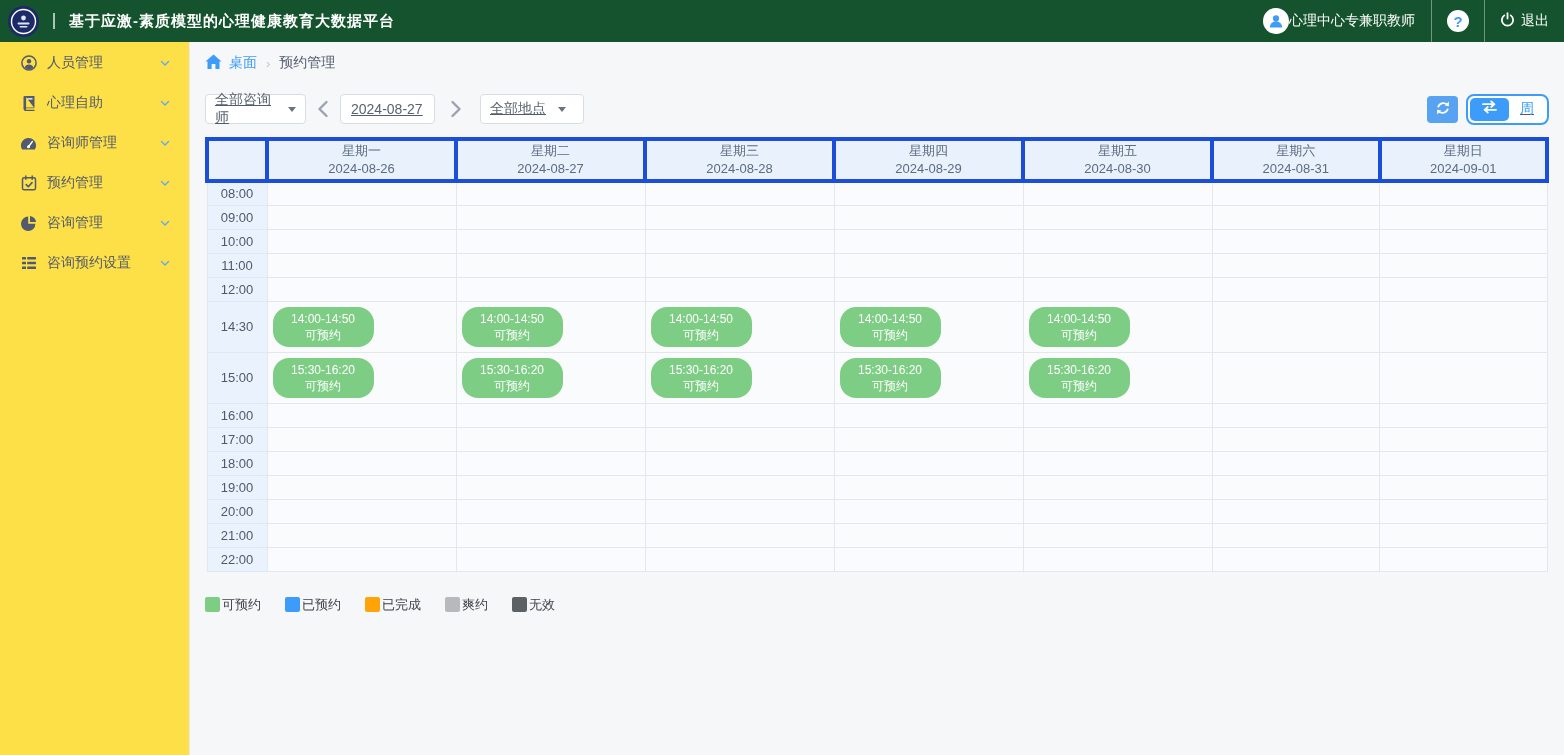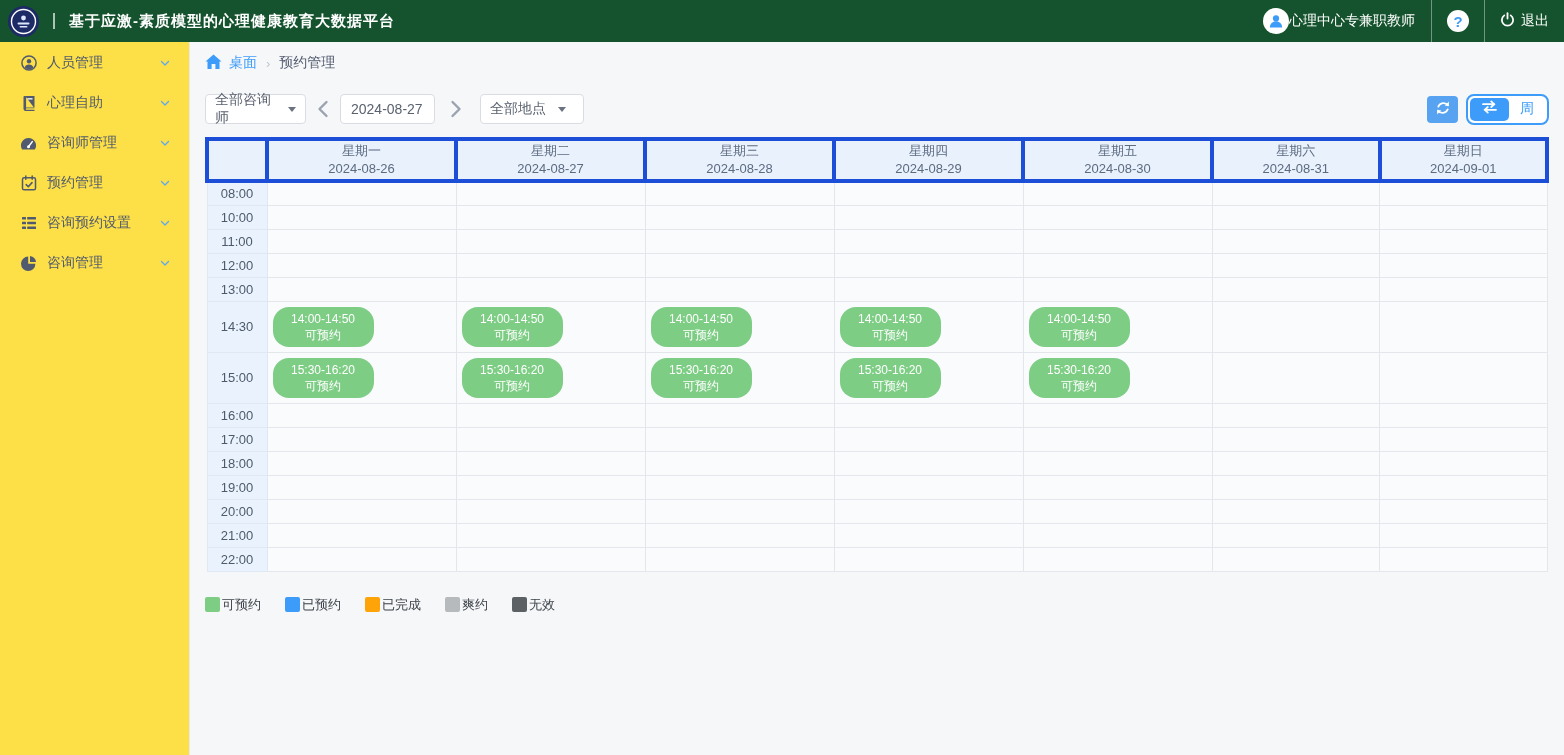--- a/index.html
+++ b/index.html
@@ -27,21 +27,21 @@
   .side-chev { margin-left:auto; display:flex; align-items:center; }
   .content { flex:1; background:#f6f7f9; padding:0 15px; }
 
   
   .breadcrumb { margin-top:8px; height:26px; display:flex; align-items:center; font-size:14px; }
   .bc-home { display:flex; align-items:flex-start; gap:7px; cursor:pointer; color:#3d9cfa; }
   .bc-sep { color:#c0c4cc; margin:0 9px; font-size:13px; }
   .bc-current { color:#515a6e; }
 
   
-  .toolbar { margin-top:18px; height:30px; display:flex; align-items:center; }
+  .toolbar { margin-top:18px; height:30px; display:flex; align-items:center;text-decoration:underline; }
   .sel { height:30px; background:#fff; border:1px solid #d9dde3; border-radius:4px; display:flex; align-items:center; padding:0 9px; font-size:14px; color:#5a6270; cursor:pointer; }
   .sel .caret { width:0; height:0; border-left:4px solid transparent; border-right:4px solid transparent; border-top:5px solid #6b7380; margin-left:12px; }
   .sel-counselor { width:101px; }
   .sel-location { width:104px; margin-left:16px; }
   .nav-arrow { width:16px; height:18px; margin:0 0 0 9px; cursor:pointer; display:flex; align-items:center; justify-content:center; }
   .nav-arrow.right { margin-left:13px; }
   .date-box { width:95px; height:30px; margin-left:9px; background:#fff; border:1px solid #d9dde3; border-radius:4px; display:flex; align-items:center; padding:0 10px; font-size:14px; color:#5a6270; cursor:text; }
   .tool-spacer { flex:1; }
   .refresh-btn { width:31px; height:27px; background:#57a3f1; border:none; border-radius:4px; display:flex; align-items:center; justify-content:center; cursor:pointer; }
   .view-toggle { margin-left:8px; height:31px; border:2px solid #3d9cfa; border-radius:8px; background:#fff; display:flex; align-items:center; padding:2px; }
@@ -166,46 +166,46 @@
         </span>
         <span class="side-label">预约管理</span>
         <span class="side-chev">
           <svg width="12" height="12" viewBox="0 0 24 24" fill="none" stroke="#5aa9f7" stroke-width="2.6" stroke-linecap="round" stroke-linejoin="round">
             <polyline points="5,9 12,16 19,9"></polyline>
           </svg>
         </span>
       </div>
       <div class="side-item">
         <span class="side-ico">
+          <svg width="16" height="16" viewBox="0 0 16 16">
+            <path d="M7.2 8.8V1.6A7.2 7.2 0 1 0 14.4 8.8z" fill="currentColor"></path>
+            <path d="M9 7V.9A7.2 7.2 0 0 1 15.1 7z" fill="currentColor"></path>
+          </svg>
+        </span>
+        <span class="side-label">咨询管理</span>
+        <span class="side-chev">
+          <svg width="12" height="12" viewBox="0 0 24 24" fill="none" stroke="#5aa9f7" stroke-width="2.6" stroke-linecap="round" stroke-linejoin="round">
+            <polyline points="5,9 12,16 19,9"></polyline>
+          </svg>
+        </span>
+      </div>
+      <div class="side-item">
+        <span class="side-ico">
           <svg width="16" height="14" viewBox="0 0 16 14">
             <g fill="currentColor">
               <rect x="1" y="1" width="4" height="2.6" rx=".5"></rect>
               <rect x="6.2" y="1" width="8.8" height="2.6" rx=".5"></rect>
               <rect x="1" y="5.7" width="4" height="2.6" rx=".5"></rect>
               <rect x="6.2" y="5.7" width="8.8" height="2.6" rx=".5"></rect>
               <rect x="1" y="10.4" width="4" height="2.6" rx=".5"></rect>
               <rect x="6.2" y="10.4" width="8.8" height="2.6" rx=".5"></rect>
             </g>
           </svg>
         </span>
         <span class="side-label">咨询预约设置</span>
-        <span class="side-chev">
-          <svg width="12" height="12" viewBox="0 0 24 24" fill="none" stroke="#5aa9f7" stroke-width="2.6" stroke-linecap="round" stroke-linejoin="round">
-            <polyline points="5,9 12,16 19,9"></polyline>
-          </svg>
-        </span>
-      </div>
-      <div class="side-item">
-        <span class="side-ico">
-          <svg width="16" height="16" viewBox="0 0 16 16">
-            <path d="M7.2 8.8V1.6A7.2 7.2 0 1 0 14.4 8.8z" fill="currentColor"></path>
-            <path d="M9 7V.9A7.2 7.2 0 0 1 15.1 7z" fill="currentColor"></path>
-          </svg>
-        </span>
-        <span class="side-label">咨询管理</span>
         <span class="side-chev">
           <svg width="12" height="12" viewBox="0 0 24 24" fill="none" stroke="#5aa9f7" stroke-width="2.6" stroke-linecap="round" stroke-linejoin="round">
             <polyline points="5,9 12,16 19,9"></polyline>
           </svg>
         </span>
       </div>
     </aside>
 
   <main class="content">
 
@@ -326,20 +326,30 @@
             <td class="timecell">08:00</td>
             <td class="daycell"></td>
             <td class="daycell"></td>
             <td class="daycell"></td>
             <td class="daycell"></td>
             <td class="daycell"></td>
             <td class="daycell"></td>
             <td class="daycell"></td>
           </tr>
           <tr class="row">
+            <td class="timecell">09:00</td>
+            <td class="daycell"></td>
+            <td class="daycell"></td>
+            <td class="daycell"></td>
+            <td class="daycell"></td>
+            <td class="daycell"></td>
+            <td class="daycell"></td>
+            <td class="daycell"></td>
+          </tr>
+          <tr class="row">
             <td class="timecell">10:00</td>
             <td class="daycell"></td>
             <td class="daycell"></td>
             <td class="daycell"></td>
             <td class="daycell"></td>
             <td class="daycell"></td>
             <td class="daycell"></td>
             <td class="daycell"></td>
           </tr>
           <tr class="row">
@@ -347,30 +357,20 @@
             <td class="daycell"></td>
             <td class="daycell"></td>
             <td class="daycell"></td>
             <td class="daycell"></td>
             <td class="daycell"></td>
             <td class="daycell"></td>
             <td class="daycell"></td>
           </tr>
           <tr class="row">
             <td class="timecell">12:00</td>
-            <td class="daycell"></td>
-            <td class="daycell"></td>
-            <td class="daycell"></td>
-            <td class="daycell"></td>
-            <td class="daycell"></td>
-            <td class="daycell"></td>
-            <td class="daycell"></td>
-          </tr>
-          <tr class="row">
-            <td class="timecell">13:00</td>
             <td class="daycell"></td>
             <td class="daycell"></td>
             <td class="daycell"></td>
             <td class="daycell"></td>
             <td class="daycell"></td>
             <td class="daycell"></td>
             <td class="daycell"></td>
           </tr>
           <tr class="row tall">
             <td class="timecell">14:30</td>

